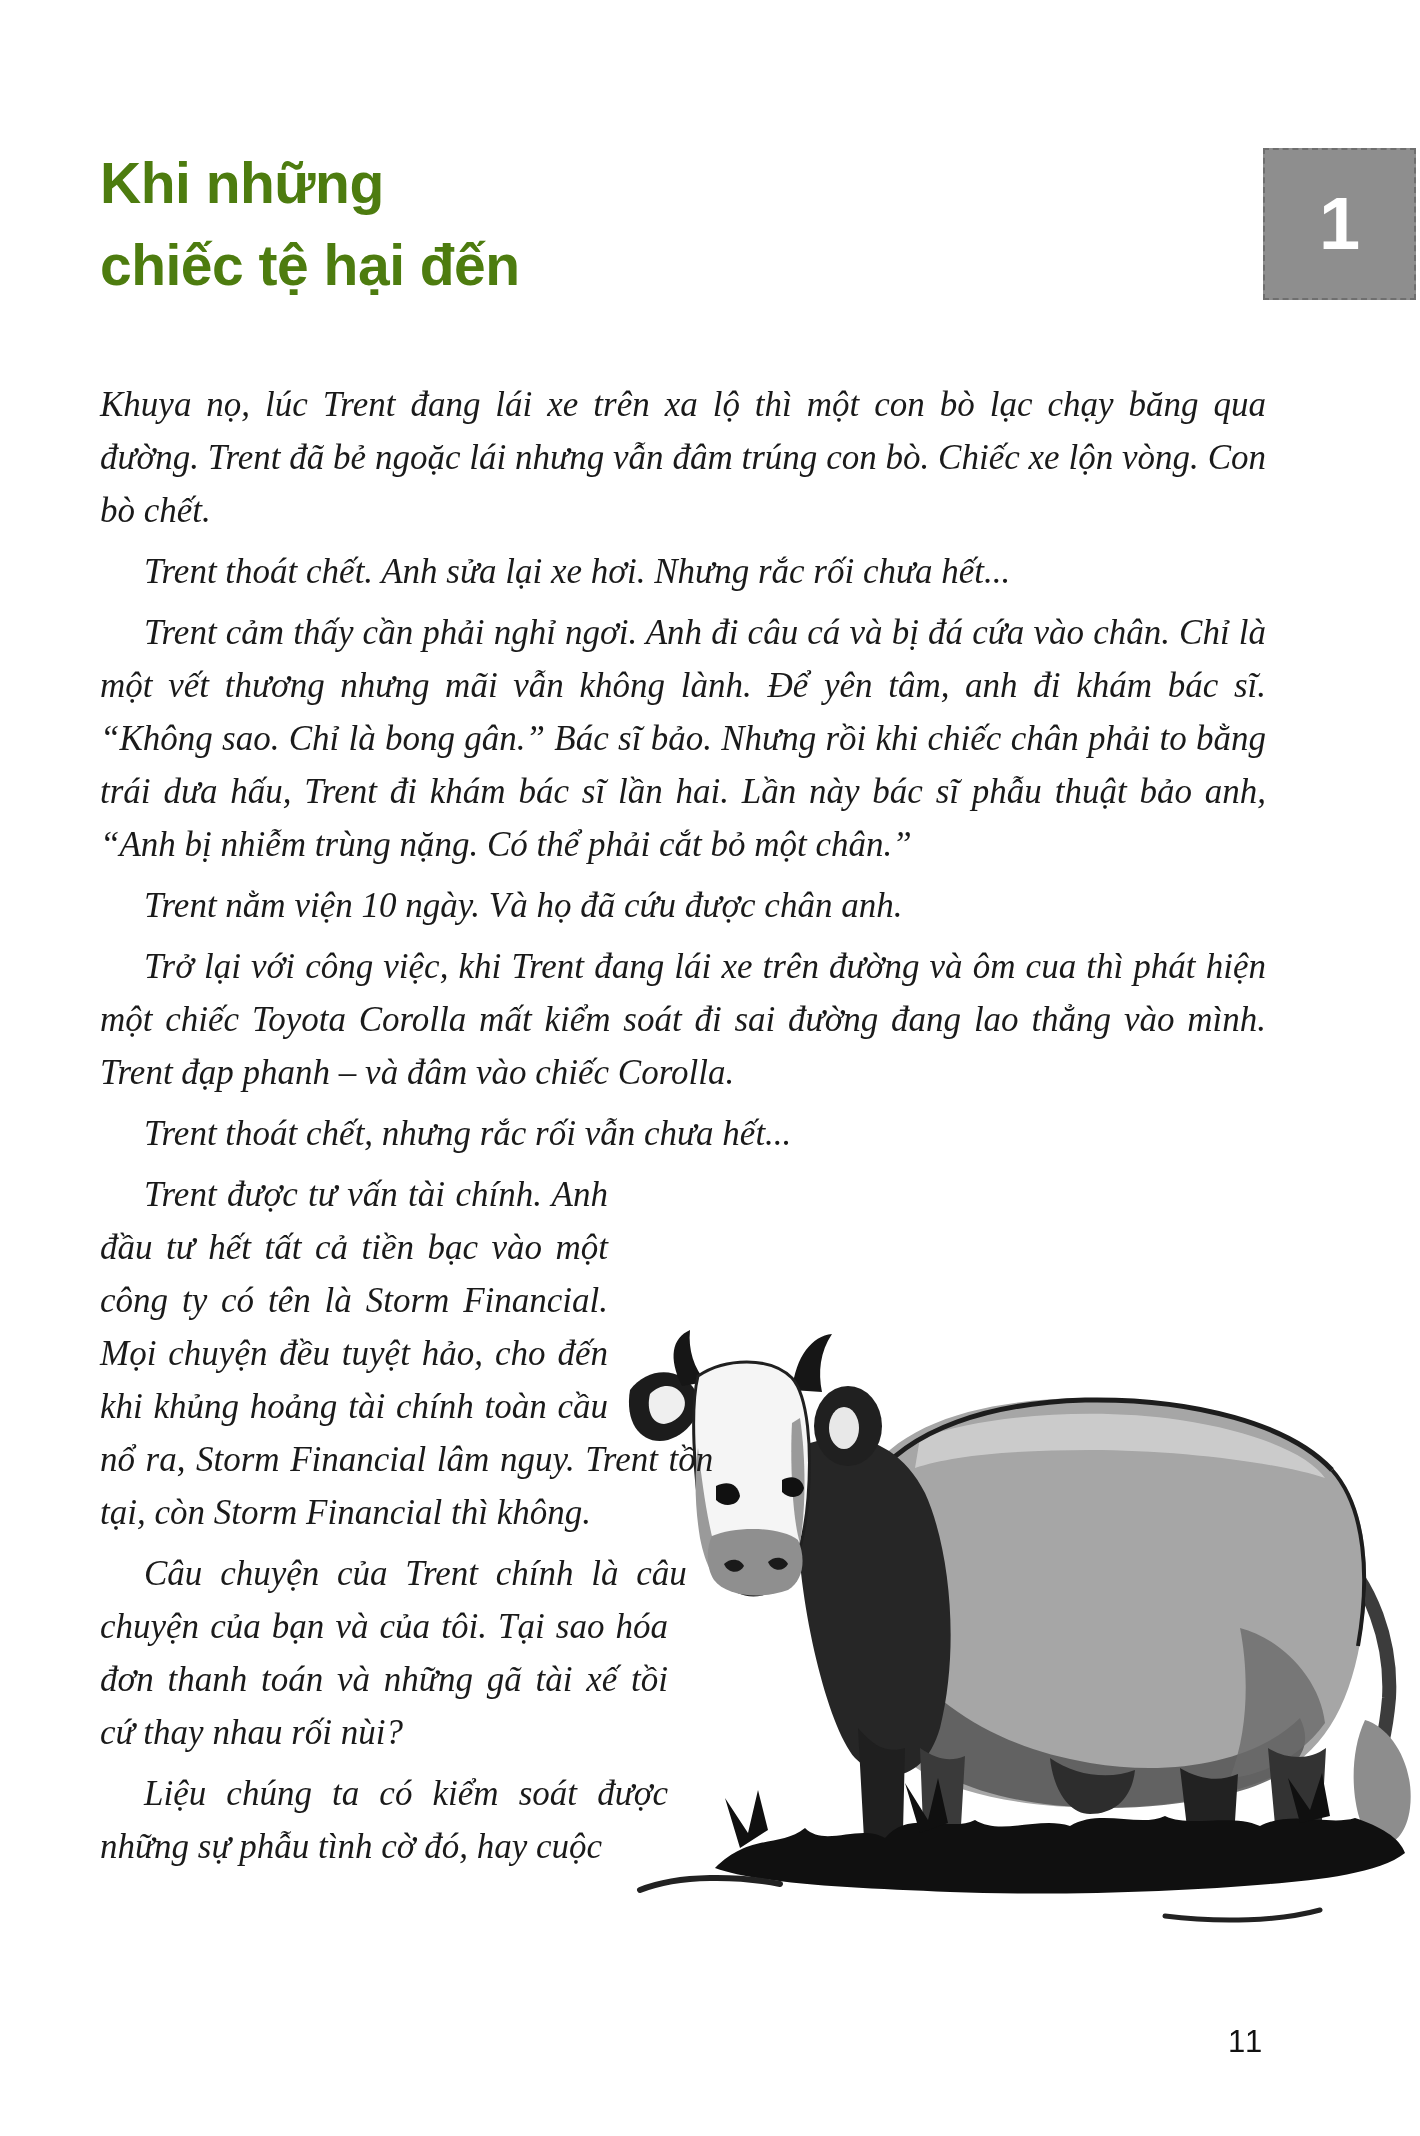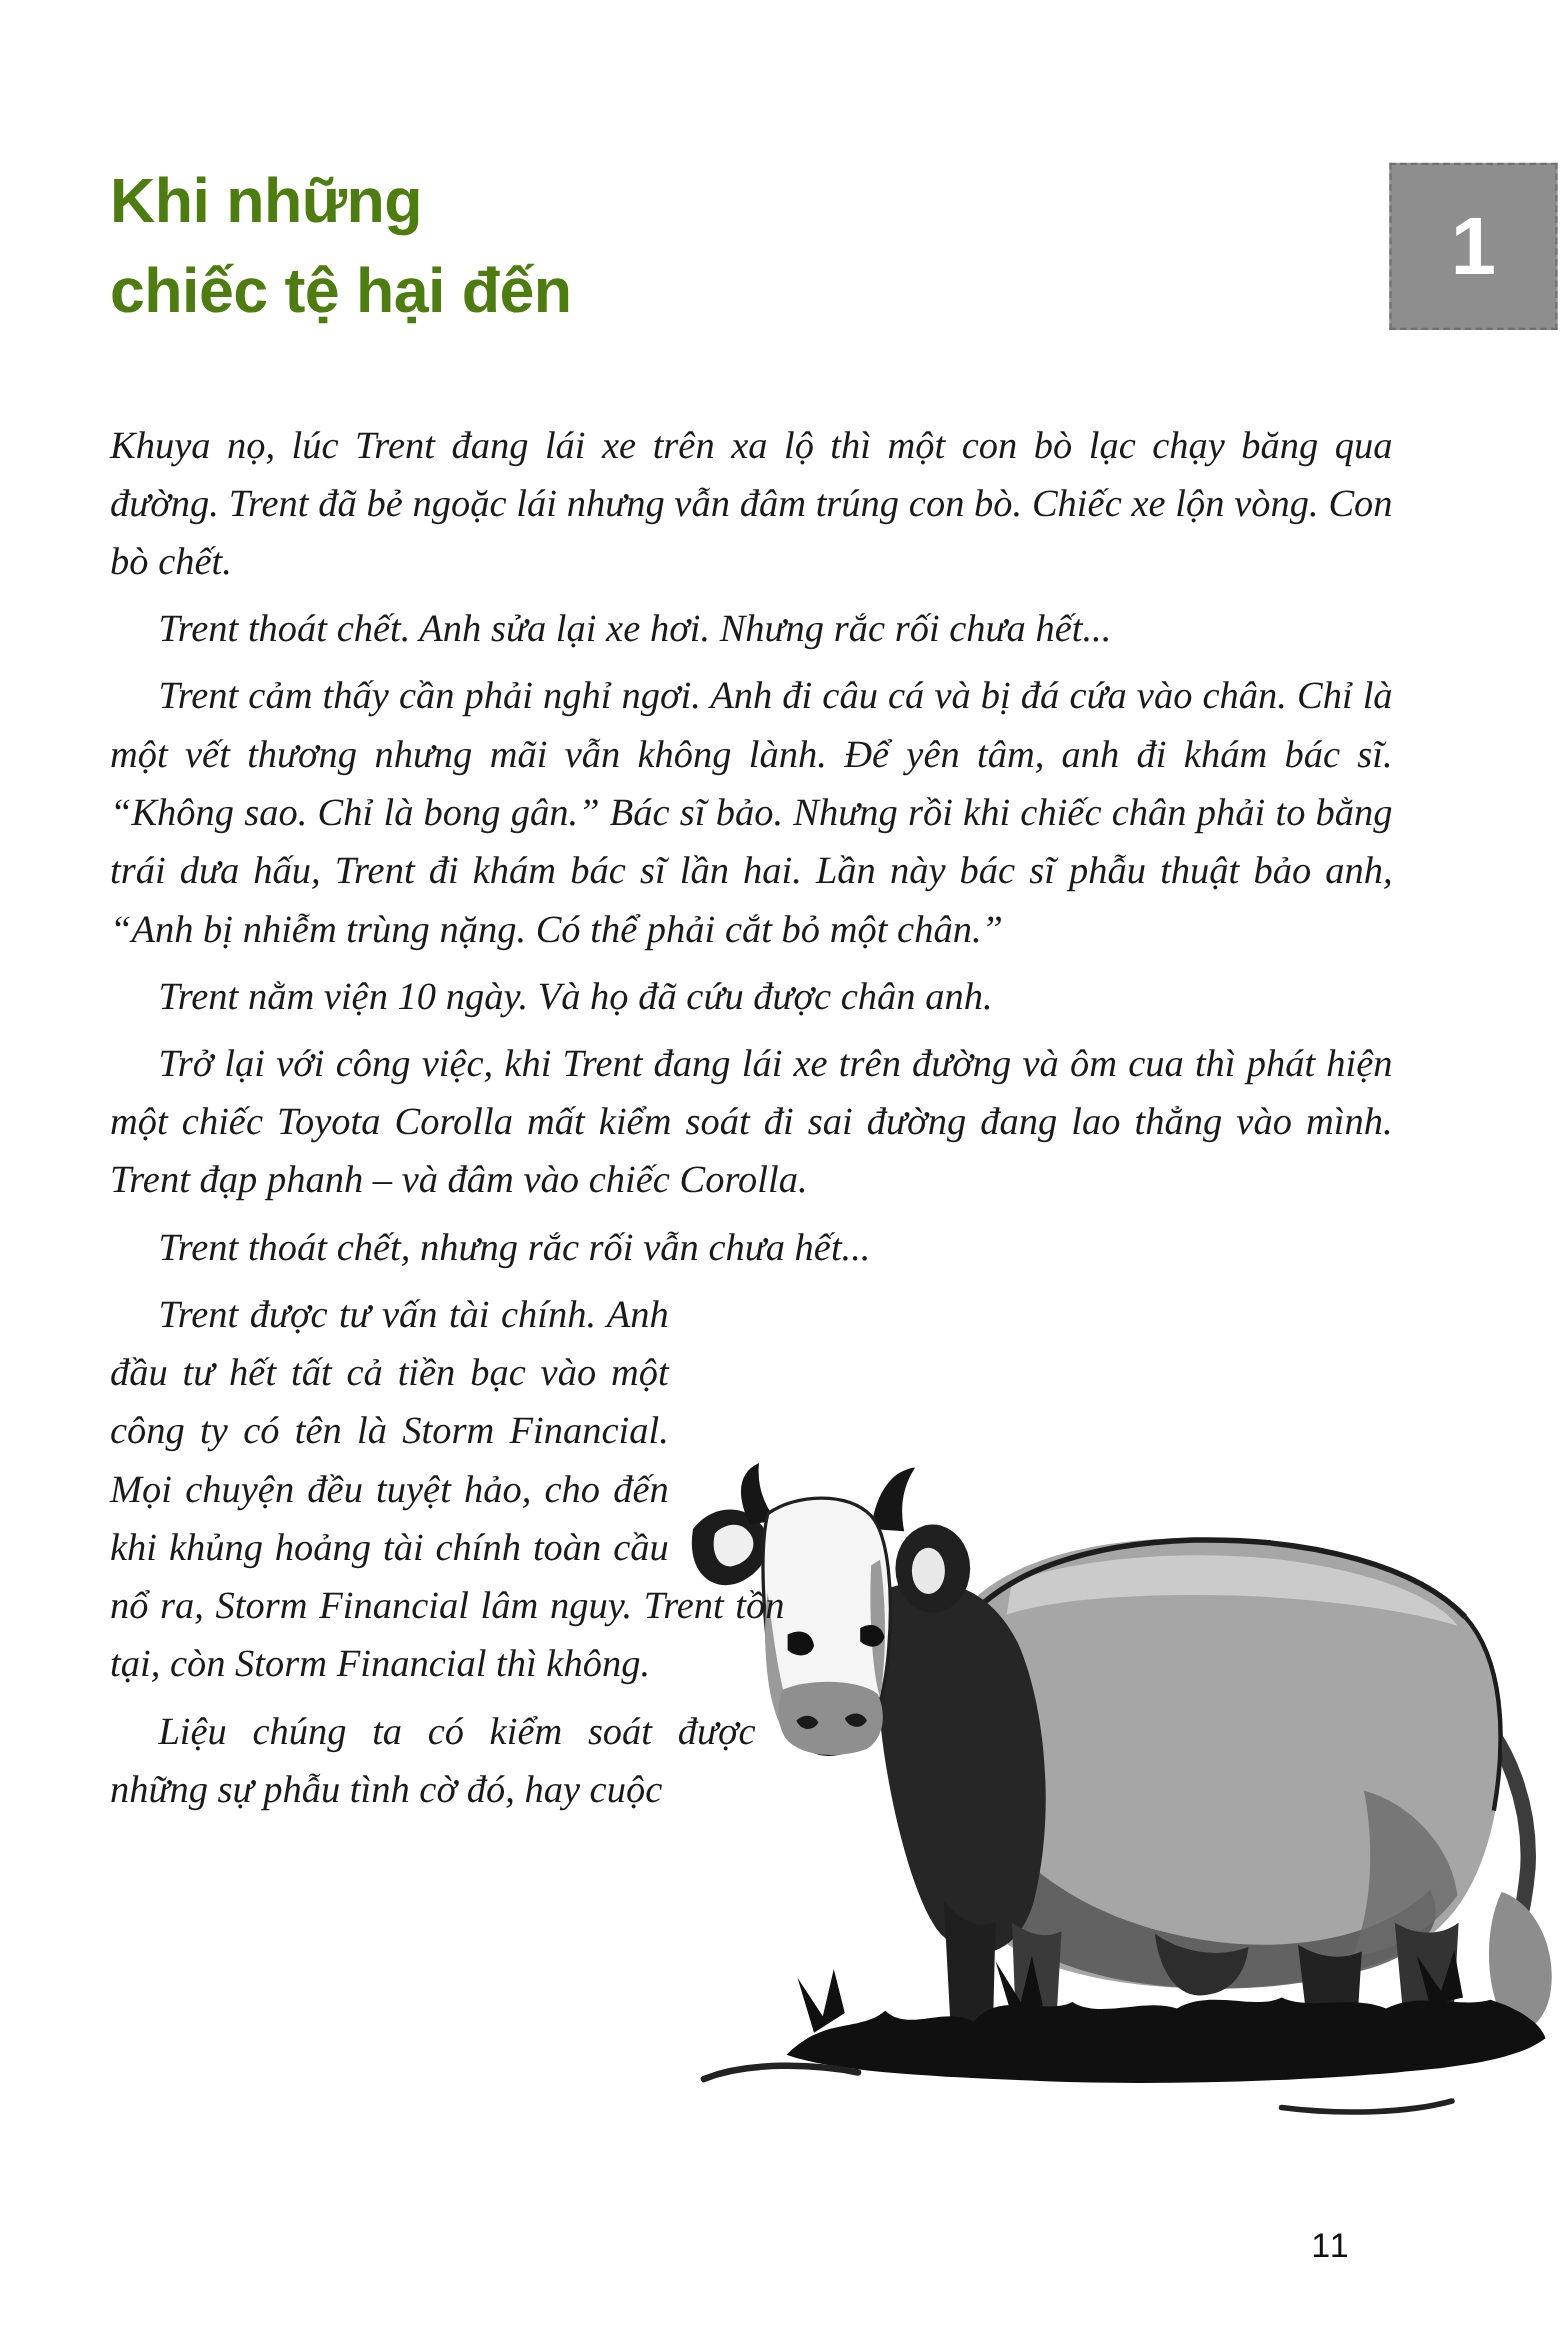--- a/index.html
+++ b/index.html
@@ -54,21 +54,21 @@
   .cow-float {
     float:right;
     width:686px; height:620px;
     margin:160px 0 0 0;
     shape-outside:polygon(40px 0px, 686px 0px, 686px 620px, 100px 620px, 100px 445px, 215px 430px, 215px 350px, 125px 235px, 40px 228px);
     shape-margin:12px;
   }
   .cow-float svg { display:block; margin-left:40px; }
   .page-number {
     position:absolute;
-    left:1192px; top:2024px;
+    left:1228px; top:2024px;
     font-family:"Liberation Sans", sans-serif;
     font-size:31px;
     letter-spacing:2px;
     color:#111111;
   }
 </style>
 </head>
 <body>
 
 <div class="page">
@@ -134,19 +134,20 @@
             <path d="M120,520 L105,470 L128,505 L138,462 L148,502 Z" fill="#101010"></path>
             <path d="M300,505 L285,455 L308,492 L318,450 L328,495 Z" fill="#101010"></path>
             <path d="M680,495 L668,450 L690,482 L702,445 L710,488 Z" fill="#101010"></path>
             <path d="M20,562 C60,546 120,548 160,556" stroke="#222222" stroke-width="6" fill="none" stroke-linecap="round"></path>
             <path d="M545,588 C600,595 660,593 700,582" stroke="#222222" stroke-width="5" fill="none" stroke-linecap="round"></path>
           </g>
         </svg>
       </div>
 
       <p class="indent">Trent được tư vấn tài chính. Anh đầu tư hết tất cả tiền bạc vào một công ty có tên là Storm Financial. Mọi chuyện đều tuyệt hảo, cho đến khi khủng hoảng tài chính toàn cầu nổ ra, Storm Financial lâm nguy. Trent tồn tại, còn Storm Financial thì không.</p>
+      <p class="indent">Câu chuyện của Trent chính là câu chuyện của bạn và của tôi. Tại sao hóa đơn thanh toán và những gã tài xế tồi cứ thay nhau rối nùi?</p>
       <p class="indent">Liệu chúng ta có kiểm soát được những sự phẫu tình cờ đó, hay cuộc</p>
     </div>
   </div>
 
   <div class="page-number">11</div>
 
 </div>
 
 </body></html>

